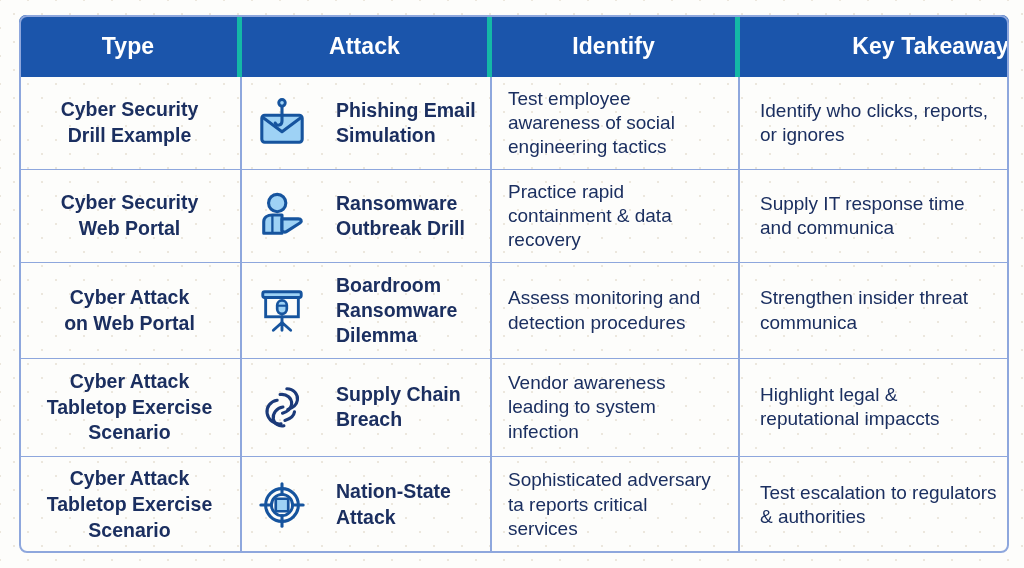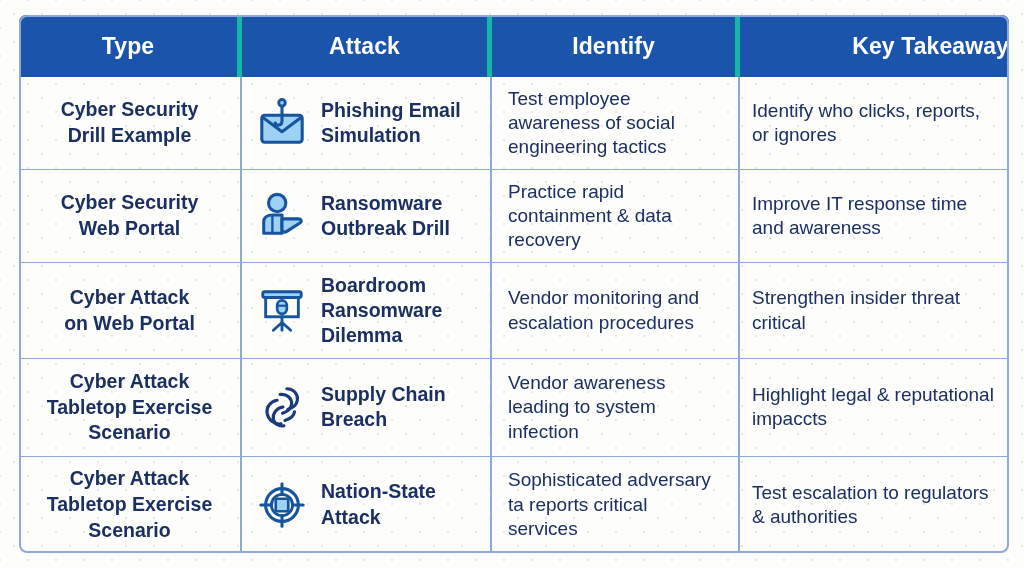--- a/index.html
+++ b/index.html
@@ -79,38 +79,38 @@
     font-weight: bold;
     font-size: 19.5px;
     line-height: 1.32;
     padding: 9px 10px;
   }
 
   tbody td.example-cell { padding: 9px 12px 9px 14px; }
   tbody td.obj-cell,
   tbody td.key-cell { font-weight: normal; }
   tbody td.obj-cell { padding-left: 16px; padding-right: 20px; }
-  tbody td.key-cell { padding-left: 12px; padding-right: 12px; }
+  tbody td.key-cell { padding-left: 20px; padding-right: 12px; }
 
   
   .frame {
     position: absolute;
     left: 0; top: 0;
     width: 990px;
     height: 538px;
     border: 2px solid #8ea7dd;
     border-radius: 8px;
     pointer-events: none;
   }
 
   
   .ex-inner {
     display: flex;
     align-items: center;
-    gap: 13px;
+    gap: 28px;
   }
   .ex-icon {
     flex: 0 0 auto;
     width: 52px;
     height: 52px;
     display: flex;
     align-items: center;
     justify-content: center;
   }
   .ex-icon svg { display: block; }
@@ -176,21 +176,21 @@
                 <path d="M7 44 L7 32 C7 27.5 11 25 16 25 L26 25 L26 44 Z" fill="#9ed2f5" stroke="#16549e" stroke-width="3.2" stroke-linejoin="round"></path>
                 <path d="M26 29 L43 29 C46 29 47 31 45 33 L31 42 C29 43.2 27 43 26 41 Z" fill="#9ed2f5" stroke="#16549e" stroke-width="3.2" stroke-linejoin="round"></path>
                 <line x1="16" y1="26" x2="16" y2="43" stroke="#16549e" stroke-width="2.4"></line>
               </svg>
             </span>
             <span class="ex-label nowrap-lines">Ransomware
 Outbreak Drill</span>
           </div>
         </td>
         <td class="obj-cell">Practice rapid containment &amp; data recovery</td>
-        <td class="key-cell">Improve IT response time and awareness</td>
+        <td class="key-cell">Supply IT response time and communica</td>
       </tr>
 
       <tr>
         <td class="type-cell nowrap-lines">Cyber Attack
 on Web Portal</td>
         <td class="example-cell">
           <div class="ex-inner">
             <span class="ex-icon">
               <svg width="50" height="50" viewBox="0 0 52 52" aria-hidden="true">
                 <rect x="6" y="6" width="40" height="6" rx="2" fill="#9ed2f5" stroke="#16549e" stroke-width="3"></rect>
@@ -199,22 +199,22 @@
                 <line x1="21.5" y1="20.5" x2="30.5" y2="20.5" stroke="#16549e" stroke-width="2.2"></line>
                 <line x1="26" y1="32" x2="26" y2="38" stroke="#16549e" stroke-width="3" stroke-linecap="round"></line>
                 <path d="M26 38 L17 46 M26 38 L35 46 M26 38 L26 46" fill="none" stroke="#16549e" stroke-width="3" stroke-linecap="round"></path>
               </svg>
             </span>
             <span class="ex-label nowrap-lines">Boardroom
 Ransomware
 Dilemma</span>
           </div>
         </td>
-        <td class="obj-cell">Vendor monitoring and escalation procedures</td>
-        <td class="key-cell">Strengthen insider threat critical</td>
+        <td class="obj-cell">Assess monitoring and detection procedures</td>
+        <td class="key-cell">Strengthen insider threat communica</td>
       </tr>
 
       <tr>
         <td class="type-cell nowrap-lines">Cyber Attack
 Tabletop Exercise
 Scenario</td>
         <td class="example-cell">
           <div class="ex-inner">
             <span class="ex-icon">
               <svg width="50" height="50" viewBox="0 0 52 52" aria-hidden="true">

